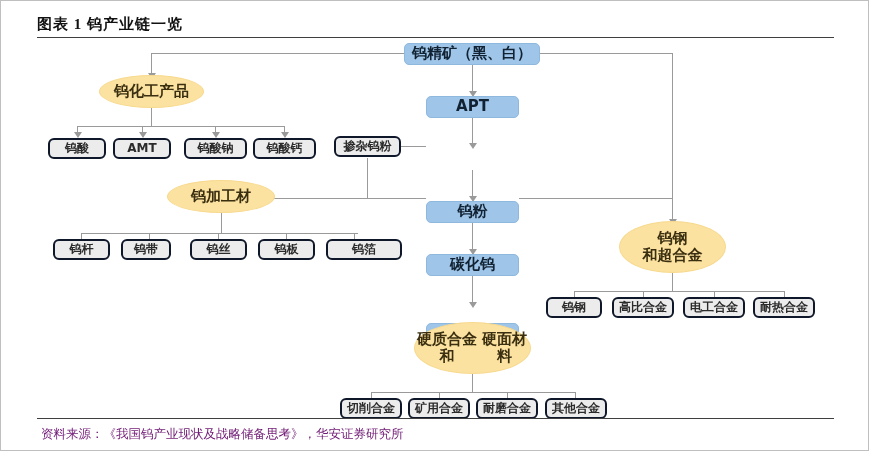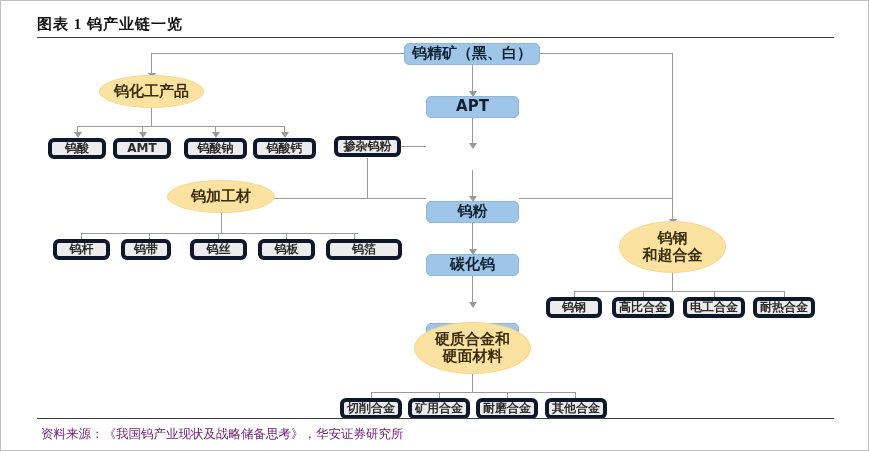--- a/index.html
+++ b/index.html
@@ -12,21 +12,21 @@
   .rule-bot{position:absolute;left:36px;top:417px;width:797px;height:0;border-top:1.3px solid #3f3f3f;}
   .source{position:absolute;left:40px;top:425px;font-family:Liberation Sans, sans-serif;
           font-size:12.5px;color:#701a75;white-space:nowrap;}
 
   .canvas{position:absolute;left:0;top:40px;width:869px;height:375px;}
 
   .node{position:absolute;box-sizing:border-box;display:flex;align-items:center;
         justify-content:center;text-align:center;font-weight:bold;line-height:1.15;
         font-size:15px;color:#1a1a1a;}
   .blue{background:#9fc5e8;border:1px solid #8fb8df;border-radius:5px;color:#123;}
-  .gray{background:#ececec;border:4px solid #0f172a;border-radius:6px;color:#2b2b2b;font-size:12px;}
+  .gray{background:#ececec;border:2px solid #0f172a;border-radius:6px;color:#2b2b2b;font-size:12px;}
   .ell{background:#fce2a0;border:1px solid #f7d98e;border-radius:50%;color:#3a2f10;}
 
   .ln{position:absolute;background:#9a9a9a;}
   .h{height:1.3px;}
   .v{width:1.3px;}
   .arw{position:absolute;width:0;height:0;border-left:4px solid transparent;
        border-right:4px solid transparent;border-top:6px solid #9a9a9a;}
 </style>
 </head>
 <body>
@@ -126,21 +126,21 @@
     <div class="node gray" style="left:333px;top:95px;width:67px;height:21px;">掺杂钨粉</div>
 
     <div class="node ell" style="left:98px;top:34px;width:105px;height:33px;">钨化工产品</div>
     <div class="node ell" style="left:166px;top:139px;width:108px;height:33px;">钨加工材</div>
 
     <div class="node ell" style="left:618px;top:180px;width:107px;height:52px;flex-direction:column;">
       <span>钨钢</span>
       <span>和超合金</span>
     </div>
 
-    <div class="node ell" style="left:413px;top:281px;width:117px;height:52px;flex-direction:column;">
+    <div class="node ell" style="left:413px;top:281px;width:117px;height:52px;flex-direction:row;">
       <span>硬质合金和</span>
       <span>硬面材料</span>
     </div>
 
     <div class="node gray" style="left:47px;top:97px;width:58px;height:21px;">钨酸</div>
     <div class="node gray" style="left:112px;top:97px;width:58px;height:21px;">AMT</div>
     <div class="node gray" style="left:183px;top:97px;width:63px;height:21px;">钨酸钠</div>
     <div class="node gray" style="left:252px;top:97px;width:63px;height:21px;">钨酸钙</div>
 
     <div class="node gray" style="left:52px;top:198px;width:57px;height:21px;">钨杆</div>

